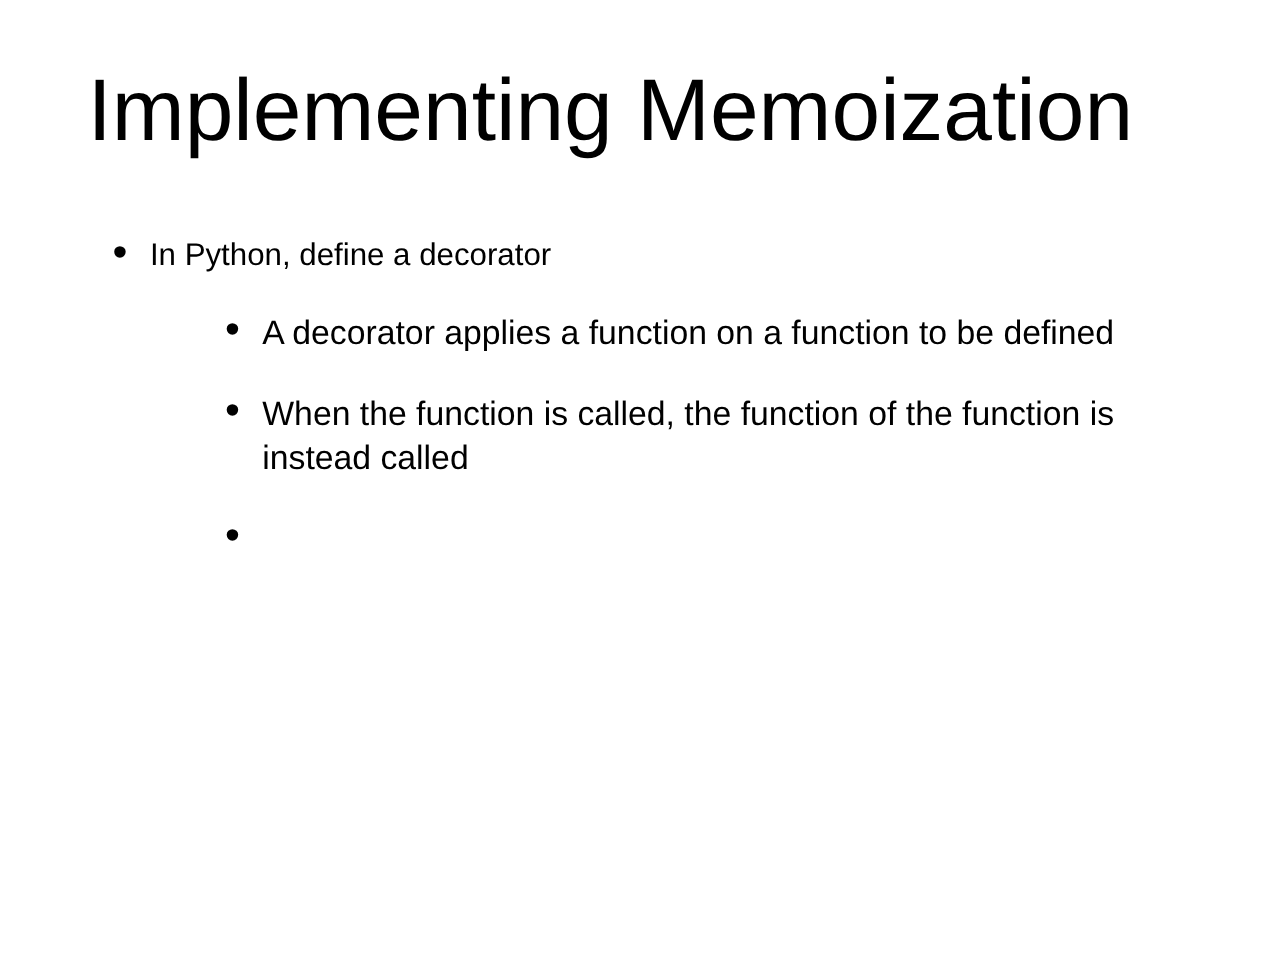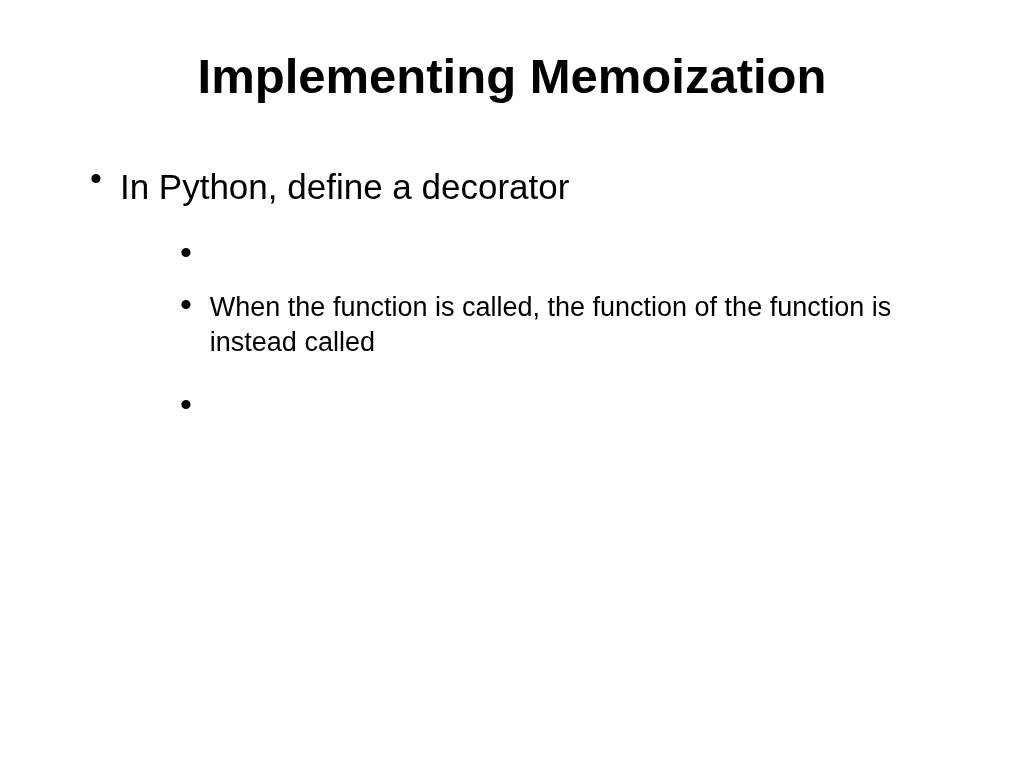--- a/index.html
+++ b/index.html
@@ -14,23 +14,22 @@
     font-family: Arial, Helvetica, sans-serif;
     color: #000000;
     overflow: hidden;
   }
   .slide {
     width: 100%;
     height: 100%;
     padding: 48px 70px 0 70px;
   }
   .title {
-    font-size: 49px;
-    font-weight: bold;
-    text-align: center;
+    font-size: 70px;
+    font-weight: normal;
     margin-bottom: 60px;
     letter-spacing: 0px;
   }
   .bullet-list {
     list-style: none;
     padding-left: 20px;
   }
   .bullet-item {
     display: flex;
     align-items: flex-start;
@@ -38,21 +37,21 @@
   }
   .bullet-dot {
     font-size: 34px;
     line-height: 22px;
     margin-right: 18px;
     flex-shrink: 0;
     position: relative;
     top: 3px;
   }
   .bullet-text {
-    font-size: 35px;
+    font-size: 25px;
     line-height: 1.3;
     text-align: right;
   }
   .sub-list {
     list-style: none;
     padding-left: 60px;
     margin-top: 28px;
   }
   .sub-item {
     display: flex;
@@ -79,20 +78,21 @@
   <h1 class="title">Implementing Memoization</h1>
 
   <ul class="bullet-list">
     <li class="bullet-item">
       <span class="bullet-dot">•</span>
       <div>
         <span class="bullet-text">In Python, define a decorator</span>
         <ul class="sub-list">
           <li class="sub-item">
             <span class="sub-dot">•</span>
+            <span class="sub-text">A decorator applies a function on a function to be defined</span>
           </li>
           <li class="sub-item">
             <span class="sub-dot">•</span>
             <span class="sub-text">When the function is called, the function of the function is instead called</span>
           </li>
           <li class="sub-item">
             <span class="sub-dot">•</span>
           </li>
         </ul>
       </div>

